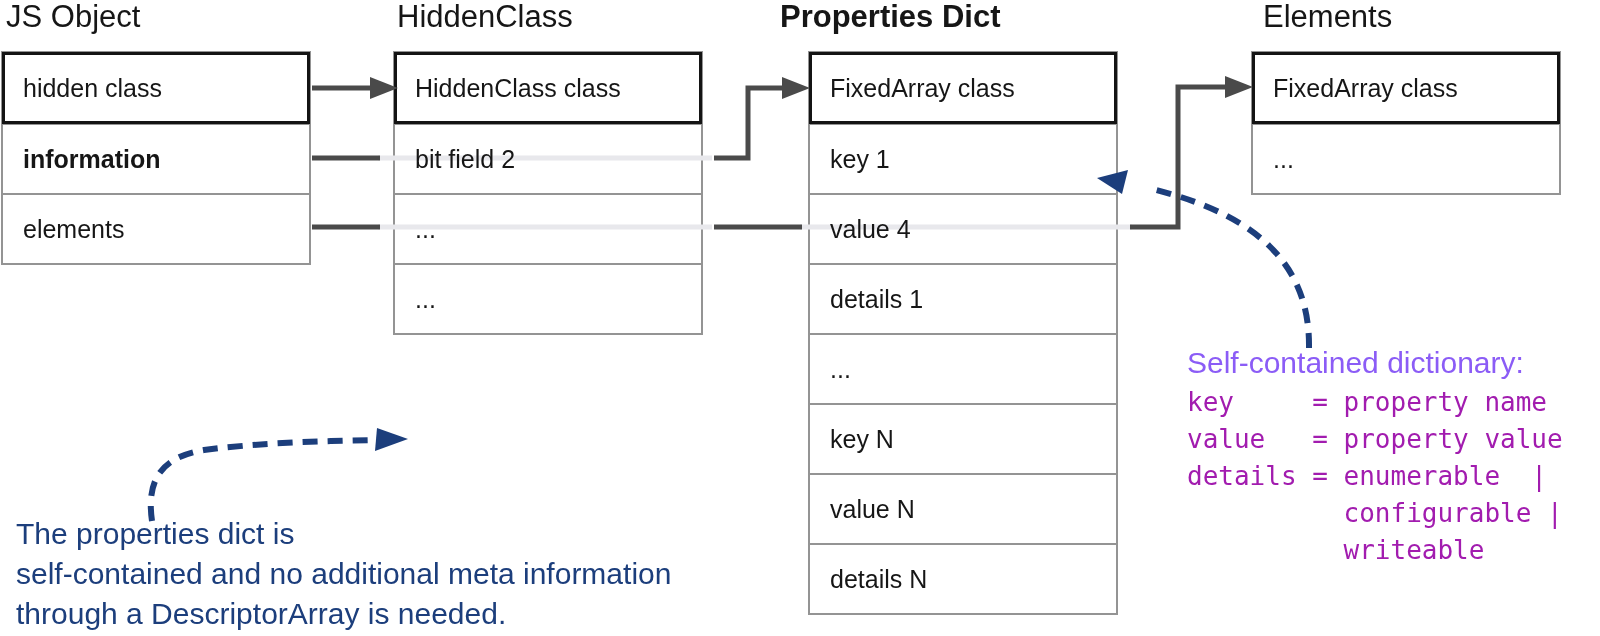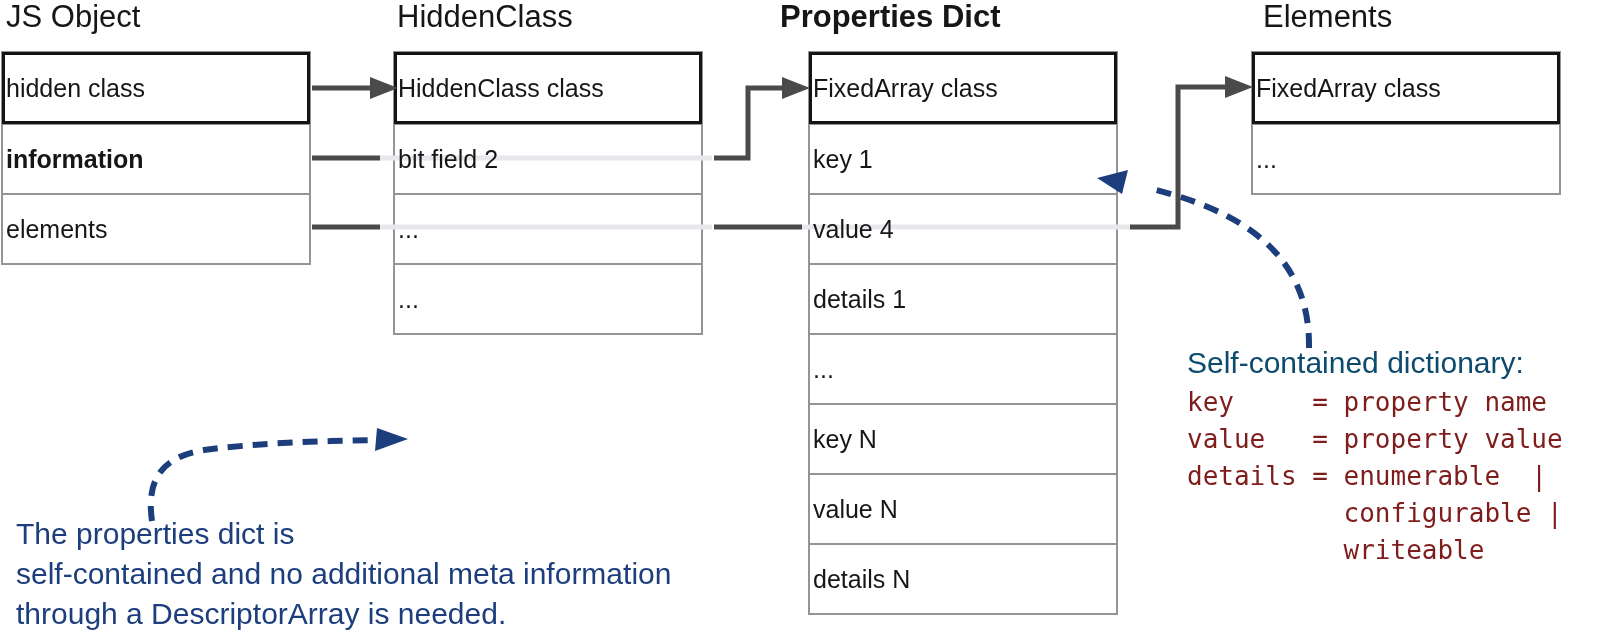--- a/index.html
+++ b/index.html
@@ -9,40 +9,40 @@
   }
   .col-title{
     position:absolute;top:0;font-size:31px;line-height:34px;color:#161616;white-space:nowrap;
   }
   .col-title.bold{font-weight:bold;}
   .box{
     position:absolute;border:2px solid #949494;background:#ffffff;box-sizing:content-box;
   }
   .row{
     height:70px;box-sizing:border-box;border-top:2px solid #949494;
-    display:flex;align-items:center;padding-left:3px;
+    display:flex;align-items:center;padding-left:20px;
     font-size:25px;color:#161616;white-space:nowrap;
   }
   .row:first-child{border-top:none;}
   .row.thick{outline:3px solid #141414;outline-offset:-2px;}
   .row.bold{font-weight:bold;}
   .row span{position:relative;z-index:3;}
   .overlay{position:absolute;left:0;top:0;z-index:2;pointer-events:none;}
   .note-left{
     position:absolute;left:16px;top:514px;z-index:3;
     font-size:30px;line-height:40px;color:#1c3e7c;white-space:nowrap;
   }
   .note-right-title{
     position:absolute;left:1187px;top:346px;z-index:3;
-    font-size:30px;line-height:34px;color:#0c4a6e;white-space:nowrap;
+    font-size:30px;line-height:34px;color:#8b5cf6;white-space:nowrap;
   }
   .note-right-code{
     position:absolute;left:1187px;top:384px;z-index:3;
     font-family:"DejaVu Sans Mono",monospace;font-size:26px;line-height:37px;
-    color:#7f1d1d;white-space:pre;
+    color:#a21caf;white-space:pre;
   }
 </style>
 </head>
 <body>
 
 <div class="canvas">
 
   <svg class="overlay" width="1600" height="636" viewBox="0 0 1600 636">
 
     <g>

